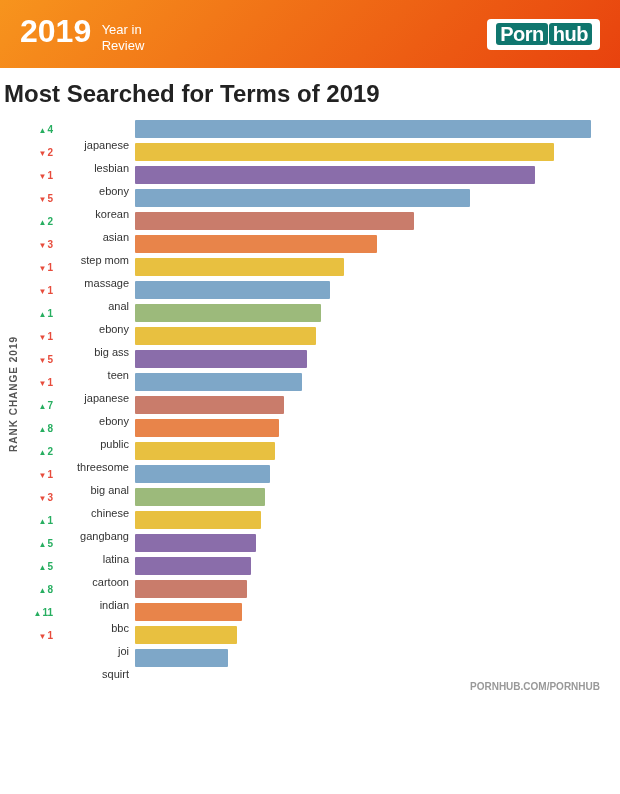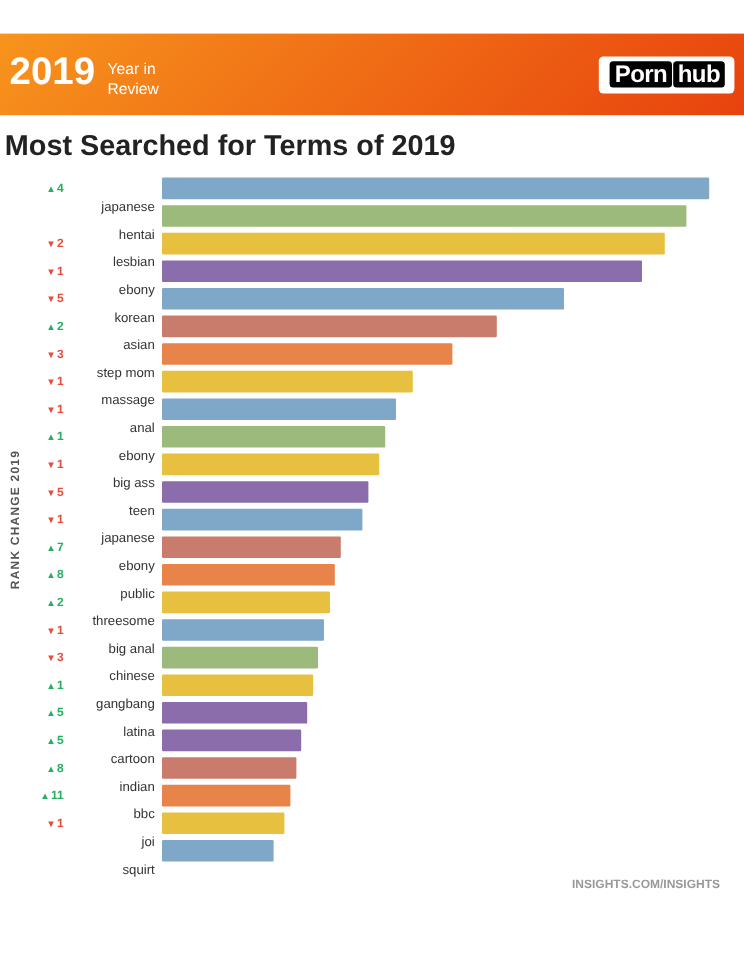--- a/index.html
+++ b/index.html
@@ -7,26 +7,25 @@
       width: 620px;
       height: 794px;
       font-family: Arial, Helvetica, sans-serif;
       background: #fff;
       overflow: hidden;
     }
 
     
     .header {
       background: linear-gradient(135deg, #f7941d 0%, #e8420e 100%);
-      padding: 14px 8px;
+      padding: 14px 20px;
       display: flex;
       align-items: center;
       justify-content: space-between;
       height: 68px;
-      margin-top: 28px;
     }
     .header-year {
       color: #fff;
       font-size: 32px;
       font-weight: 900;
       line-height: 1;
     }
     .header-year-sub {
       color: #fff;
       font-size: 13px;
@@ -39,21 +38,21 @@
     .logo {
       background: #fff;
       border-radius: 4px;
       padding: 4px 8px;
       font-size: 20px;
       font-weight: 900;
       color: #333;
       letter-spacing: -0.5px;
     }
     .logo span {
-      background: #000000;
+      background: #0f766e;
       color: #fff;
       border-radius: 3px;
       padding: 0 4px;
       margin-left: 1px;
     }
 
     
     .main {
       padding: 12px 20px 8px 4px;
     }
@@ -179,27 +178,20 @@
           <div class="rank-change up">
             <span class="arrow-up"></span>
             <span>4</span>
           </div>
           <div class="term-label">japanese</div>
           <div class="bar-area">
             <div class="bar" style="width: 98%; background-color: rgb(126, 167, 200);"></div>
           </div>
         </div>
         <div class="chart-row">
-          <div class="rank-change none"></div>
-          <div class="term-label">hentai</div>
-          <div class="bar-area">
-            <div class="bar" style="width: 94%; background-color: rgb(156, 186, 123);"></div>
-          </div>
-        </div>
-        <div class="chart-row">
           <div class="rank-change down">
             <span class="arrow-down"></span>
             <span>2</span>
           </div>
           <div class="term-label">lesbian</div>
           <div class="bar-area">
             <div class="bar" style="width: 90%; background-color: rgb(232, 192, 64);"></div>
           </div>
         </div>
         <div class="chart-row">
@@ -417,14 +409,14 @@
           <div class="term-label">squirt</div>
           <div class="bar-area">
             <div class="bar" style="width: 20%; background-color: rgb(126, 167, 200);"></div>
           </div>
         </div>
       </div>
   </div>
 </div>
 
 <div class="footer">
-  <span>INSIGHTS.COM/INSIGHTS</span>
+  <span>PORNHUB.COM/PORNHUB</span>
 </div>
 
 </body></html>

